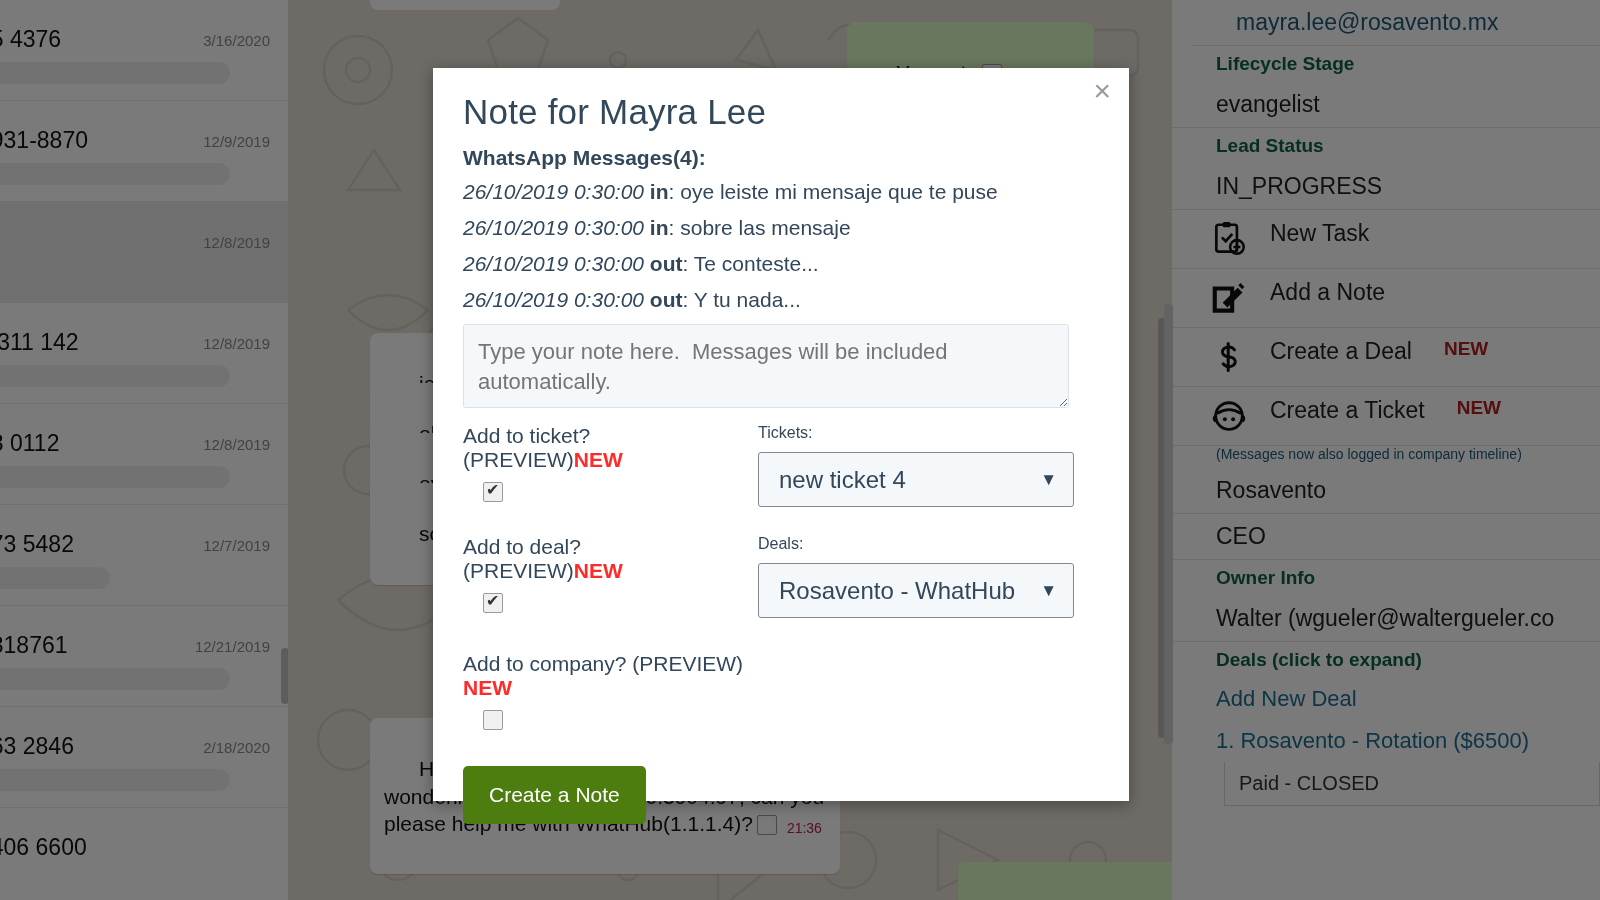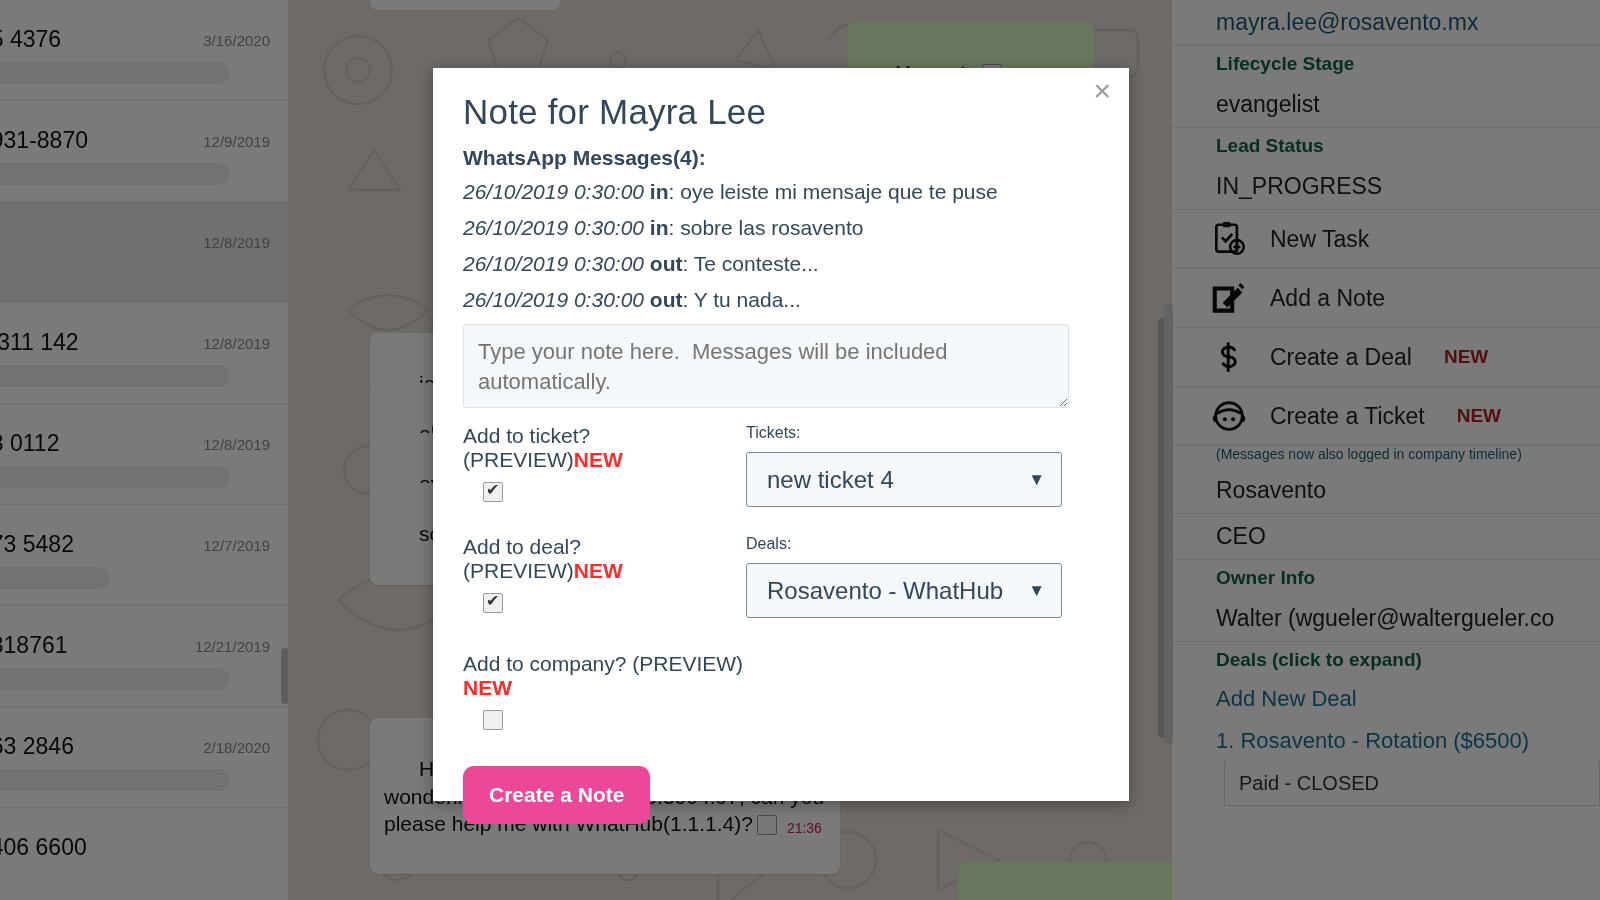--- a/index.html
+++ b/index.html
@@ -99,28 +99,28 @@
   }
   .sb-row {
     padding: 9px 0 9px 44px;
     border-bottom: 1px solid #e3e3e3;
     font-size: 23px; color: #222; white-space: nowrap;
   }
   .sb-label {
     padding: 7px 0 7px 44px; border-bottom: none;
     font-size: 19px; color: #0f6148; font-weight: 600;
   }
-  .sb-link { color: #1f5b78; }
+  .sb-link { color: #1f5b78; margin-left: 20px; }
   .sb-value { font-size: 23px; color: #222; }
   .sb-note {
     padding: 0 0 6px 44px;
     font-size: 14px; color: #1f5b78;
   }
   .sb-action {
-    display: flex; align-items: center; gap: 22px;
+    display: flex; gap: 22px;
     padding: 10px 0 10px 38px; border-bottom: 1px solid #e3e3e3;
     font-size: 23px; color: #222;
   }
   .sb-action .ico { width: 38px; height: 38px; flex: none; }
   .new-badge { color: #b02020; font-weight: bold; font-size: 19px; margin-left: 10px; }
   .deal-link { color: #1f6f93; font-size: 22px; padding: 8px 0 8px 44px; }
   .deal-stage {
     margin: 0 0 0 52px; padding: 10px 14px;
     border: 1px solid #d8d8d8; border-top: none;
     font-size: 20px; color: #333;
@@ -162,21 +162,21 @@
     margin-top: 8px; padding: 12px 14px;
     background: #f4f8fa; border: 1px solid #dbe3e8; border-radius: 3px;
     font-family: "Liberation Sans", sans-serif;
     font-size: 22px; color: #9aa5ab; resize: vertical;
     line-height: 1.35;
   }
 
   #form-grid {
     display: grid;
     grid-template-columns: 283px 1fr;
-    column-gap: 0; margin-top: 16px;
+    column-gap: 12px; margin-top: 16px;
   }
   .fld-label { font-size: 21px; color: #33475b; margin-bottom: 10px; }
   .fld-label .nw { color: #ff2b2b; font-weight: bold; }
   .chk {
     width: 20px; height: 20px;
     border: 1px solid #9a9a9a; border-radius: 2px;
     background: #f0f0f0; position: relative; margin-left: 20px;
   }
   .chk.checked::after {
     content: "\2714"; position: absolute; left: 2px; top: -3px;
@@ -189,23 +189,23 @@
     display: flex; align-items: center; justify-content: space-between;
     padding: 0 16px 0 20px;
     font-size: 24px; color: #33475b;
   }
   .sel .caret { font-size: 17px; color: #33475b; }
   .cell-gap-a { padding-bottom: 28px; }
   .cell-gap-b { padding-bottom: 34px; }
 
   #create-note-btn {
     margin: 36px 0 0 30px;
-    background: #ec4899; color: #ffffff;
-    border: none; border-radius: 11px;
-    padding: 17px 26px; font-size: 21px; font-weight: bold;
+    background: #4d7c0f; color: #ffffff;
+    border: none; border-radius: 5px;
+    padding: 17px 26px; font-size: 21px; font-weight: normal;
     font-family: "Liberation Sans", sans-serif; cursor: pointer;
   }
 </style>
 </head>
 <body>
 
 <div id="app">
 
   <div id="chat-list">
       <div class="chat-row">
@@ -417,21 +417,21 @@
     <div id="modal-body">
       <div id="modal-title">Note for Mayra Lee</div>
       <div id="msg-heading">WhatsApp Messages(4):</div>
 
       <div class="msg-line">
         <span class="ts">26/10/2019 0:30:00</span>
         <span class="dir">in</span><span>: oye leiste mi mensaje que te puse</span>
       </div>
       <div class="msg-line">
         <span class="ts">26/10/2019 0:30:00</span>
-        <span class="dir">in</span><span>: sobre las rosavento</span>
+        <span class="dir">in</span><span>: sobre las mensaje</span>
       </div>
       <div class="msg-line">
         <span class="ts">26/10/2019 0:30:00</span>
         <span class="dir">out</span><span>: Te conteste...</span>
       </div>
       <div class="msg-line">
         <span class="ts">26/10/2019 0:30:00</span>
         <span class="dir">out</span><span>: Y tu nada...</span>
       </div>
 

